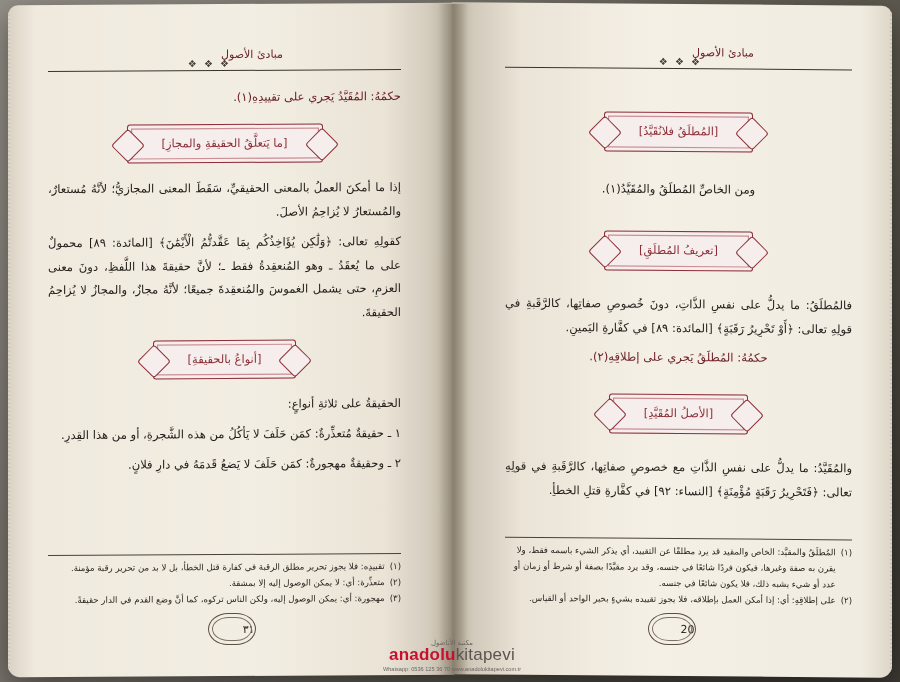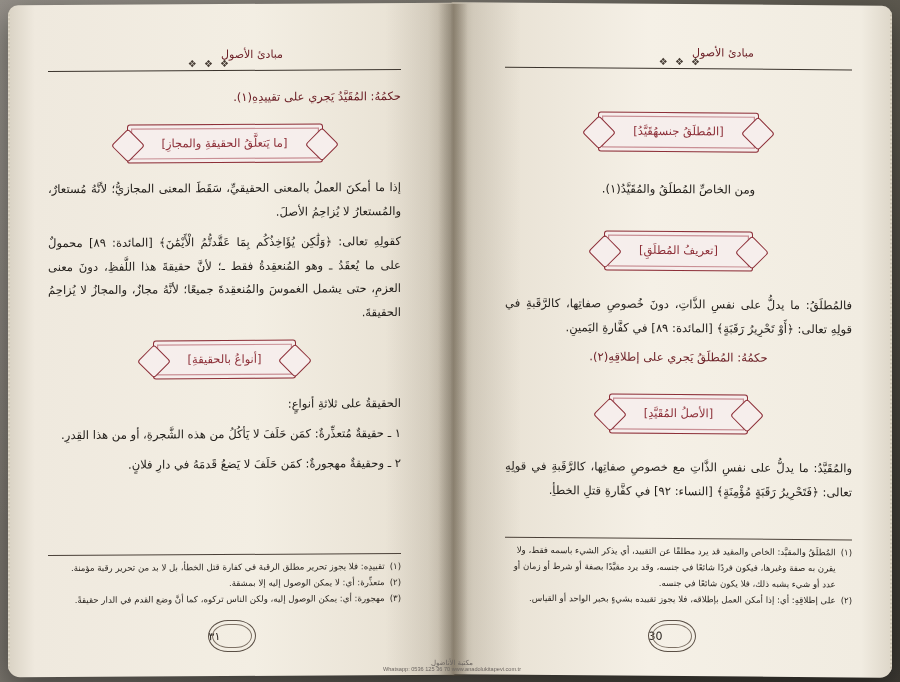--- a/index.html
+++ b/index.html
@@ -200,30 +200,30 @@
     margin-bottom: 5px;
     width: 100%;
   }
   .fn-row { display: flex; gap: 5px; align-items: flex-start; }
   .fn-num { flex: 0 0 auto; }
   .fn-txt { flex: 1 1 auto; }
 
   
   .folio {
     position: absolute;
-    bottom: 24px;
+    bottom: 31px;
     left: 50%;
     transform: translateX(-50%);
     width: 46px;
     height: 30px;
     border: 1.3px solid #5a4f45;
     border-radius: 50% / 60%;
     display: flex;
     align-items: center;
-    justify-content: flex-start;
+    justify-content: flex-end;
     font-size: 11px;
     color: #2a241f;
     background: transparent;
     margin-top: 40px;
   }
   .folio::before {
     content: "";
     position: absolute;
     inset: 3px;
     border: 0.8px solid #7d7165;
@@ -328,21 +328,21 @@
         <div class="header hdr-right">
           <div class="hline"></div>
           <div class="title-lozenge">مبادئ الأصول</div>
           <div class="ornament">❖ ❖ ❖</div>
         </div>
 
         <div class="body-text">
 
           <div class="cartouche-wrap" style="margin-top:36px">
             <div class="cartouche">
-              <span class="lbl">[المُطلَقُ جنسهُقَيَّدُ]</span>
+              <span class="lbl">[المُطلَقُ فلانُقَيَّدُ]</span>
             </div>
           </div>
 
           <p class="center" style="margin-top:26px">ومن الخاصِّ المُطلَقُ والمُقَيَّدُ(١).</p>
 
           <div class="cartouche-wrap" style="margin-top:30px">
             <div class="cartouche">
               <span class="lbl">[تعريفُ المُطلَقِ]</span>
             </div>
           </div>
@@ -366,26 +366,29 @@
           <span class="fn-num">(١)</span>
           <span class="fn-txt">المُطلَقُ والمقيَّد: الخاص والمقيد قد يرد مطلقًا عن التقييد، أي يذكر الشيء باسمه فقط، ولا يقرن به صفة وغيرها، فيكون فردًا شائعًا في جنسه، وقد يرد مقيَّدًا بصفة أو شرط أو زمان أو عدد أو شيء يشبه ذلك، فلا يكون شائعًا في جنسه.</span>
         </div>
         <div class="fn-row">
           <span class="fn-num">(٢)</span>
           <span class="fn-txt">على إطلاقِهِ: أي: إذا أمكن العمل بإطلاقه، فلا يجوز تقييده بشيءٍ بخبر الواحد أو القياس.</span>
         </div>
       </div>
 
       <div class="folio">
-        <span>30</span>
+        <span>20</span>
       </div>
 
       <div class="page-shade-r"></div>
     </div>
 
     <div class="gutter"></div>
   </div>
 
   <div class="stamp">
     <div class="stamp-ar">مكتبة الأناضول</div>
+    <div class="stamp-main">
+      <span class="b1">anadolu</span><span class="b2">kitapevi</span>
+    </div>
     <div class="stamp-sub">Whatsapp: 0536 125 36 70          www.anadolukitapevi.com.tr</div>
   </div>
 </div>
 
 </body></html>

